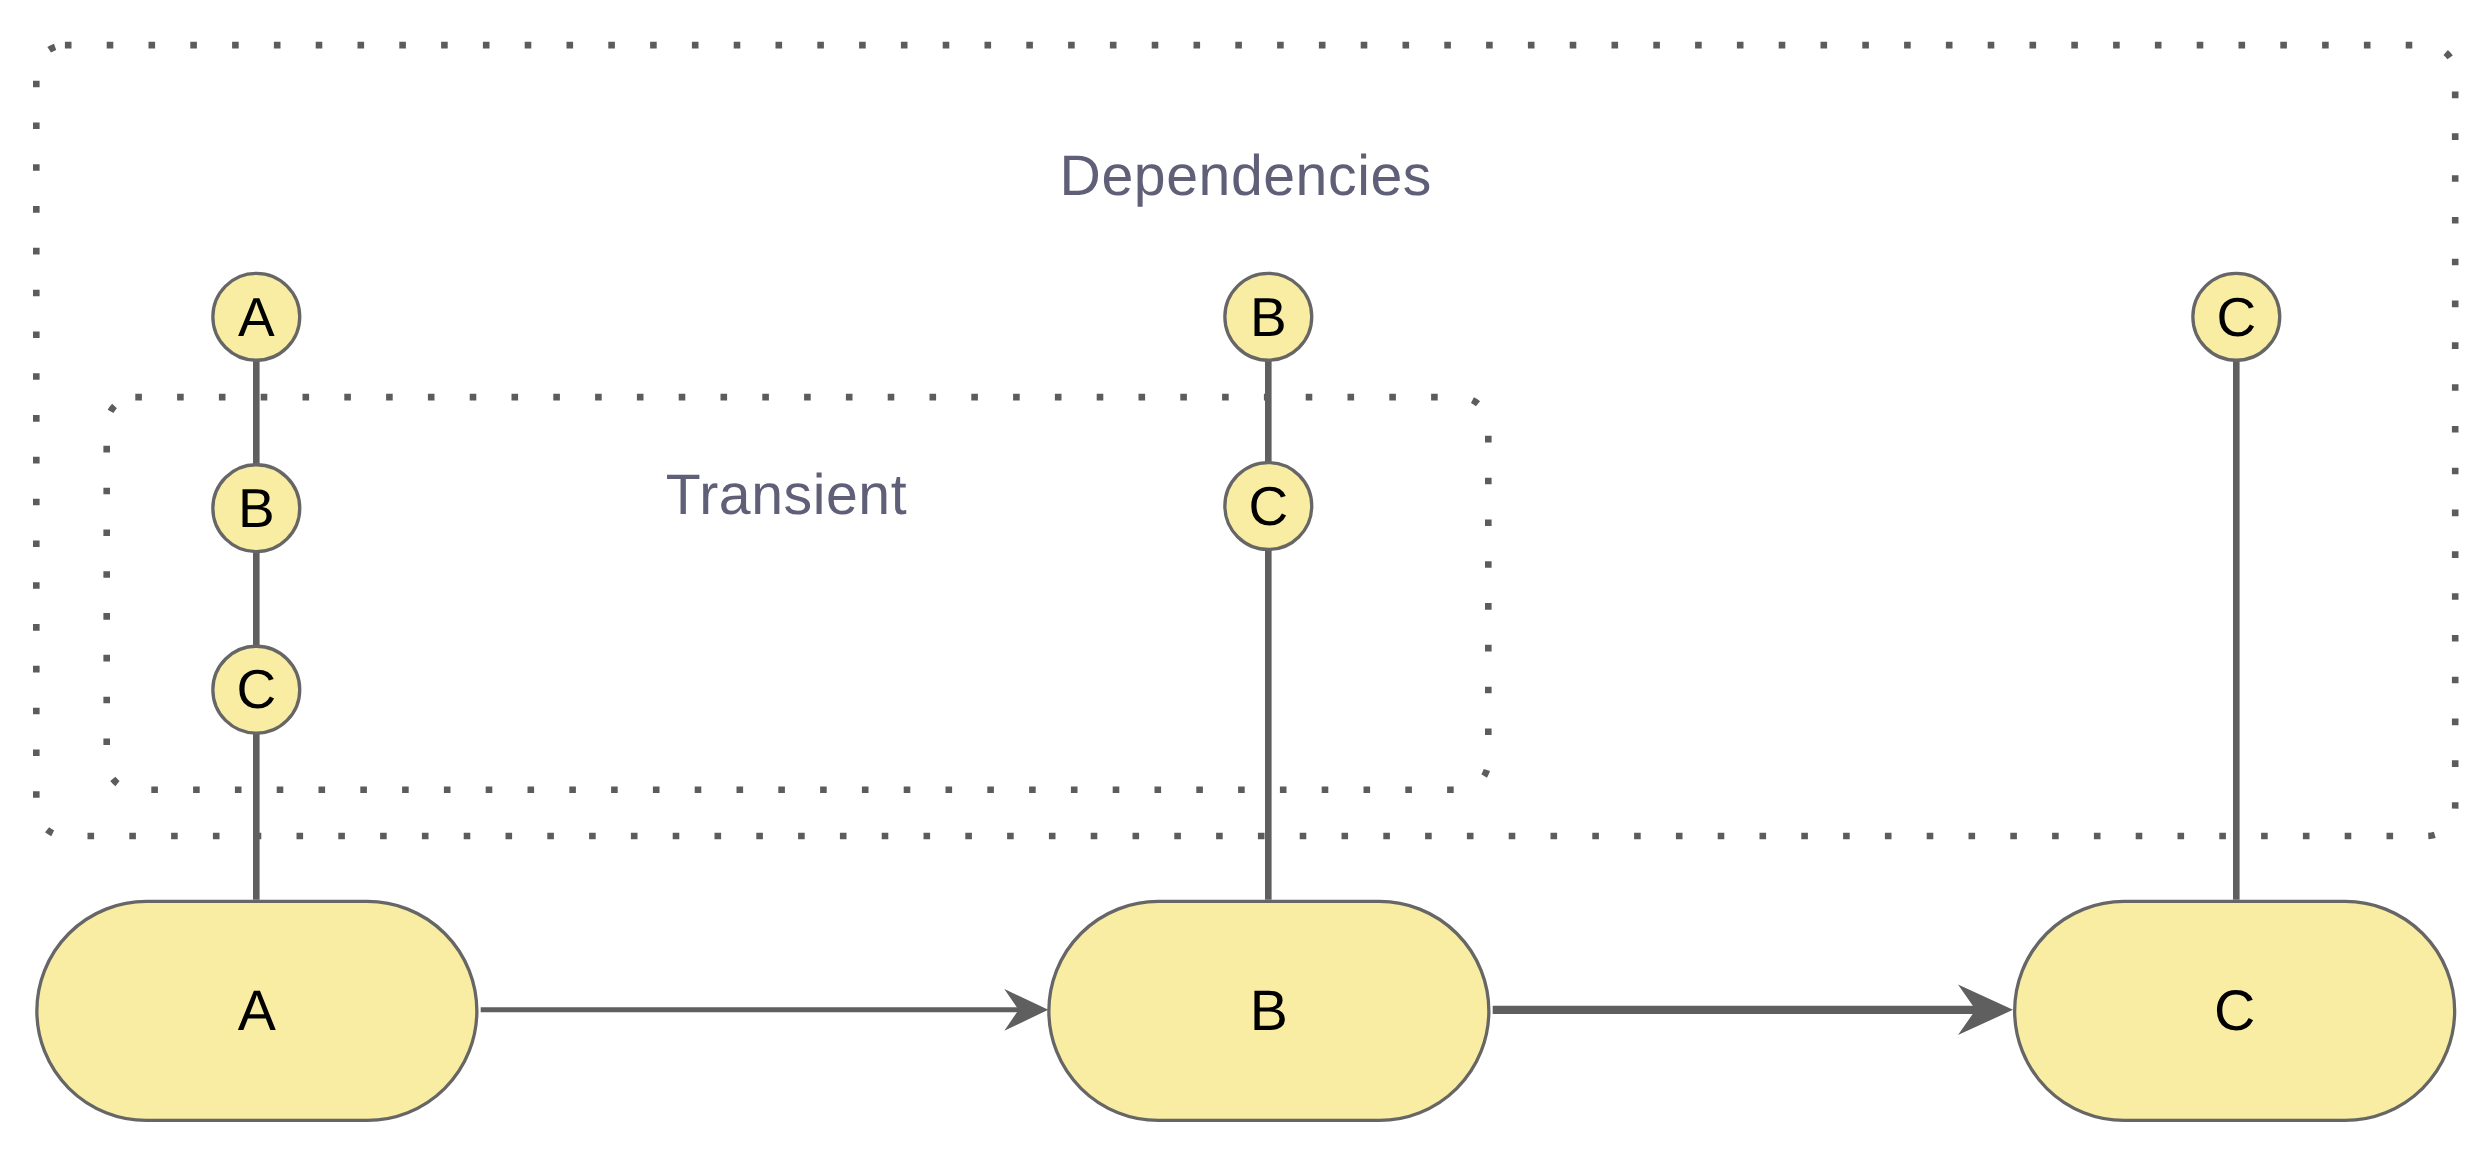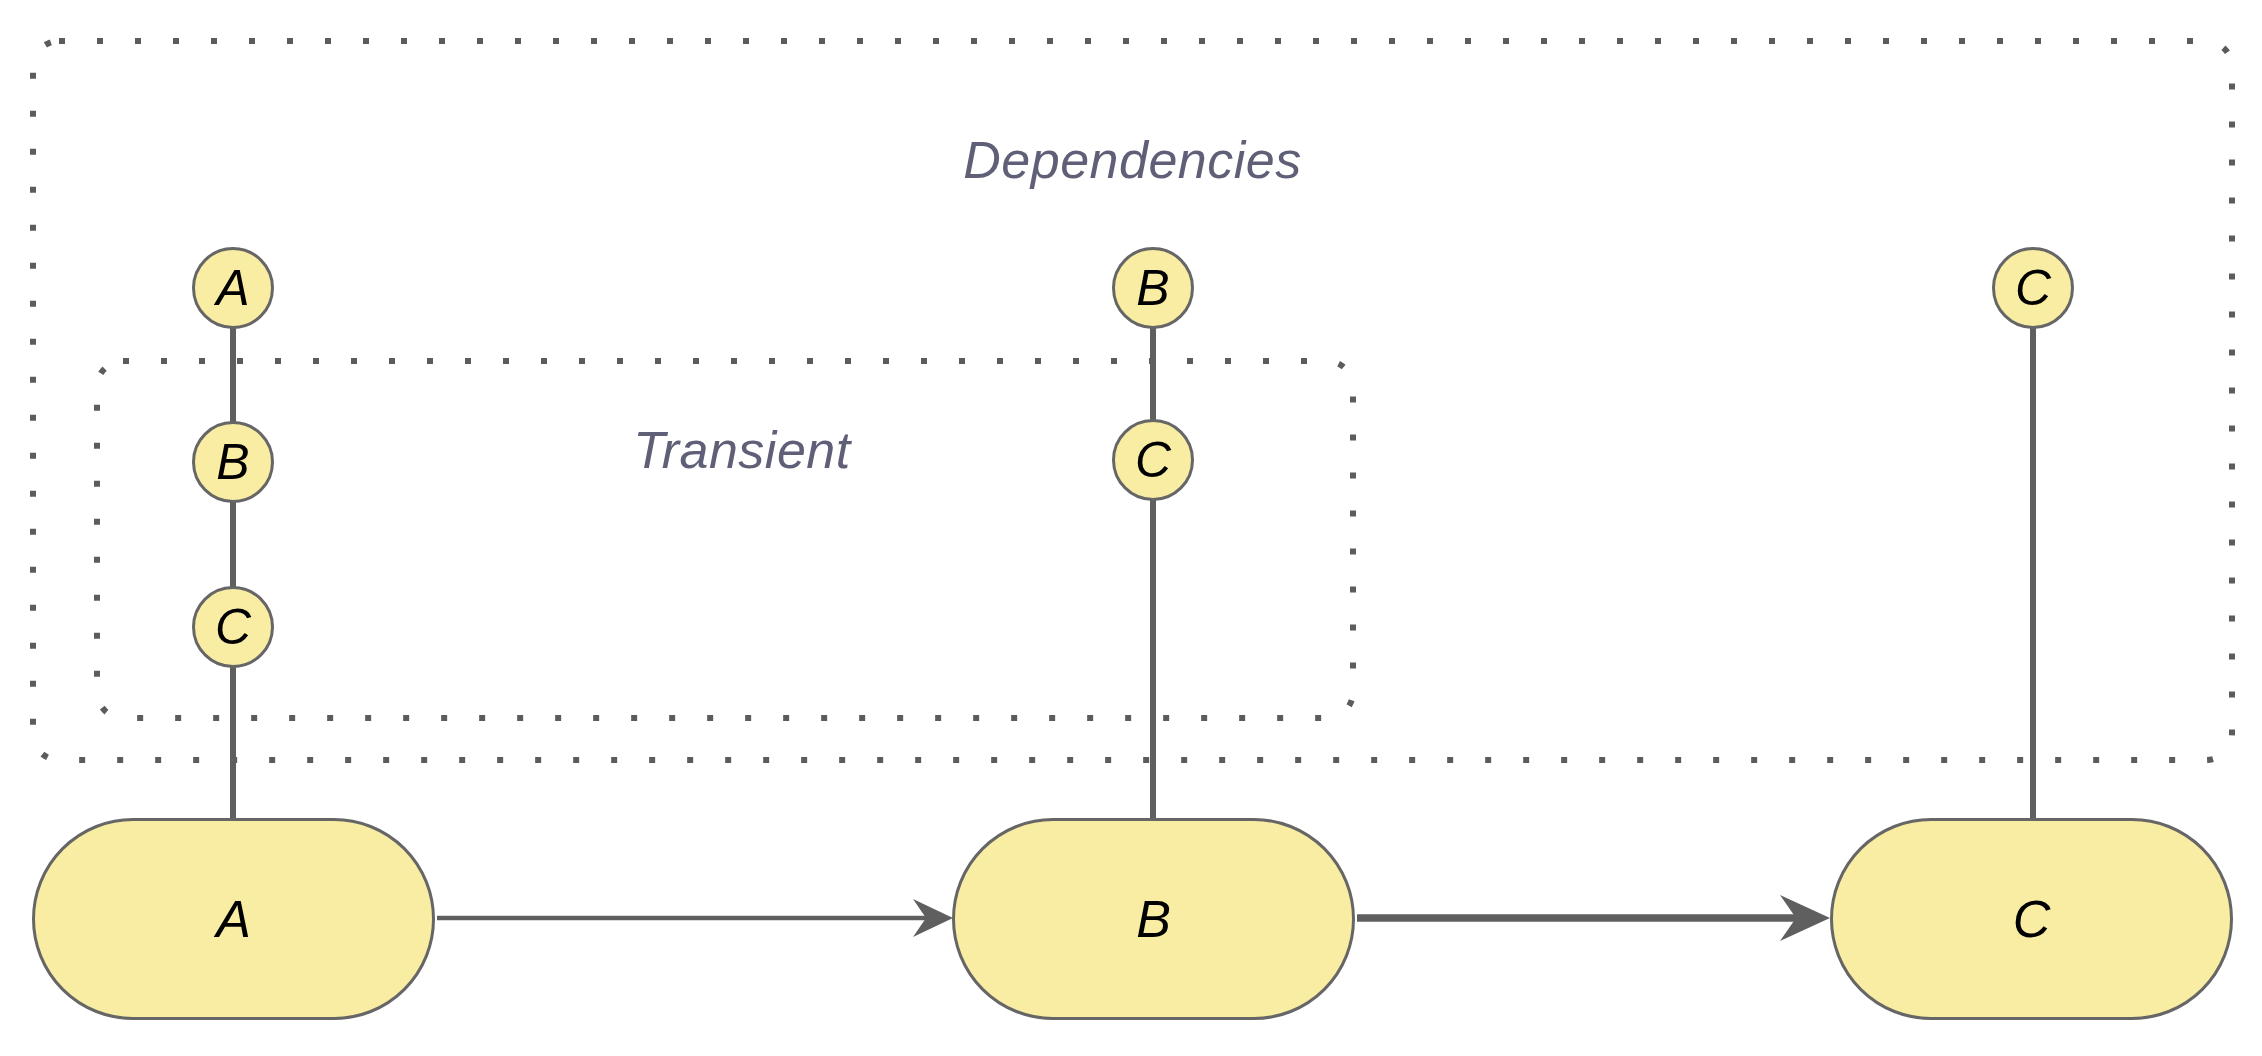--- a/index.html
+++ b/index.html
@@ -7,21 +7,20 @@
     padding: 0;
     background: #ffffff;
     font-family: "Liberation Sans", sans-serif;
   }
   .canvas {
     position: relative;
     width: 2262px;
     height: 1056px;
     background: var(--background, #ffffff);
     overflow: hidden;
-    font-style: italic;
   }
   .wires {
     position: absolute;
     left: 0; top: 0;
     width: 2262px;
     height: 1056px;
   }
   .groupbox {
     fill: none;
     stroke: var(--group-border, #5c5c5c);
@@ -41,21 +40,21 @@
   .group-label {
     position: absolute;
     text-align: center;
     font-size: 52px;
     line-height: 60px;
     color: var(--group-label, #5f5f78);
     letter-spacing: 0.5px;
     user-select: none;
   }
   .dep-label  { left: 33px;  top: 130px; width: 2199px; }
-  .tra-label  { left: 114px;  top: 420px; width: 1256px; }
+  .tra-label  { left: 87px;  top: 420px; width: 1256px; }
 
   .node-circle {
     position: absolute;
     width: 82px;
     height: 82px;
     box-sizing: border-box;
     background: var(--node-fill, #f9eda5);
     border: 3.5px solid var(--node-border, #666666);
     border-radius: 50%;
     display: flex;

